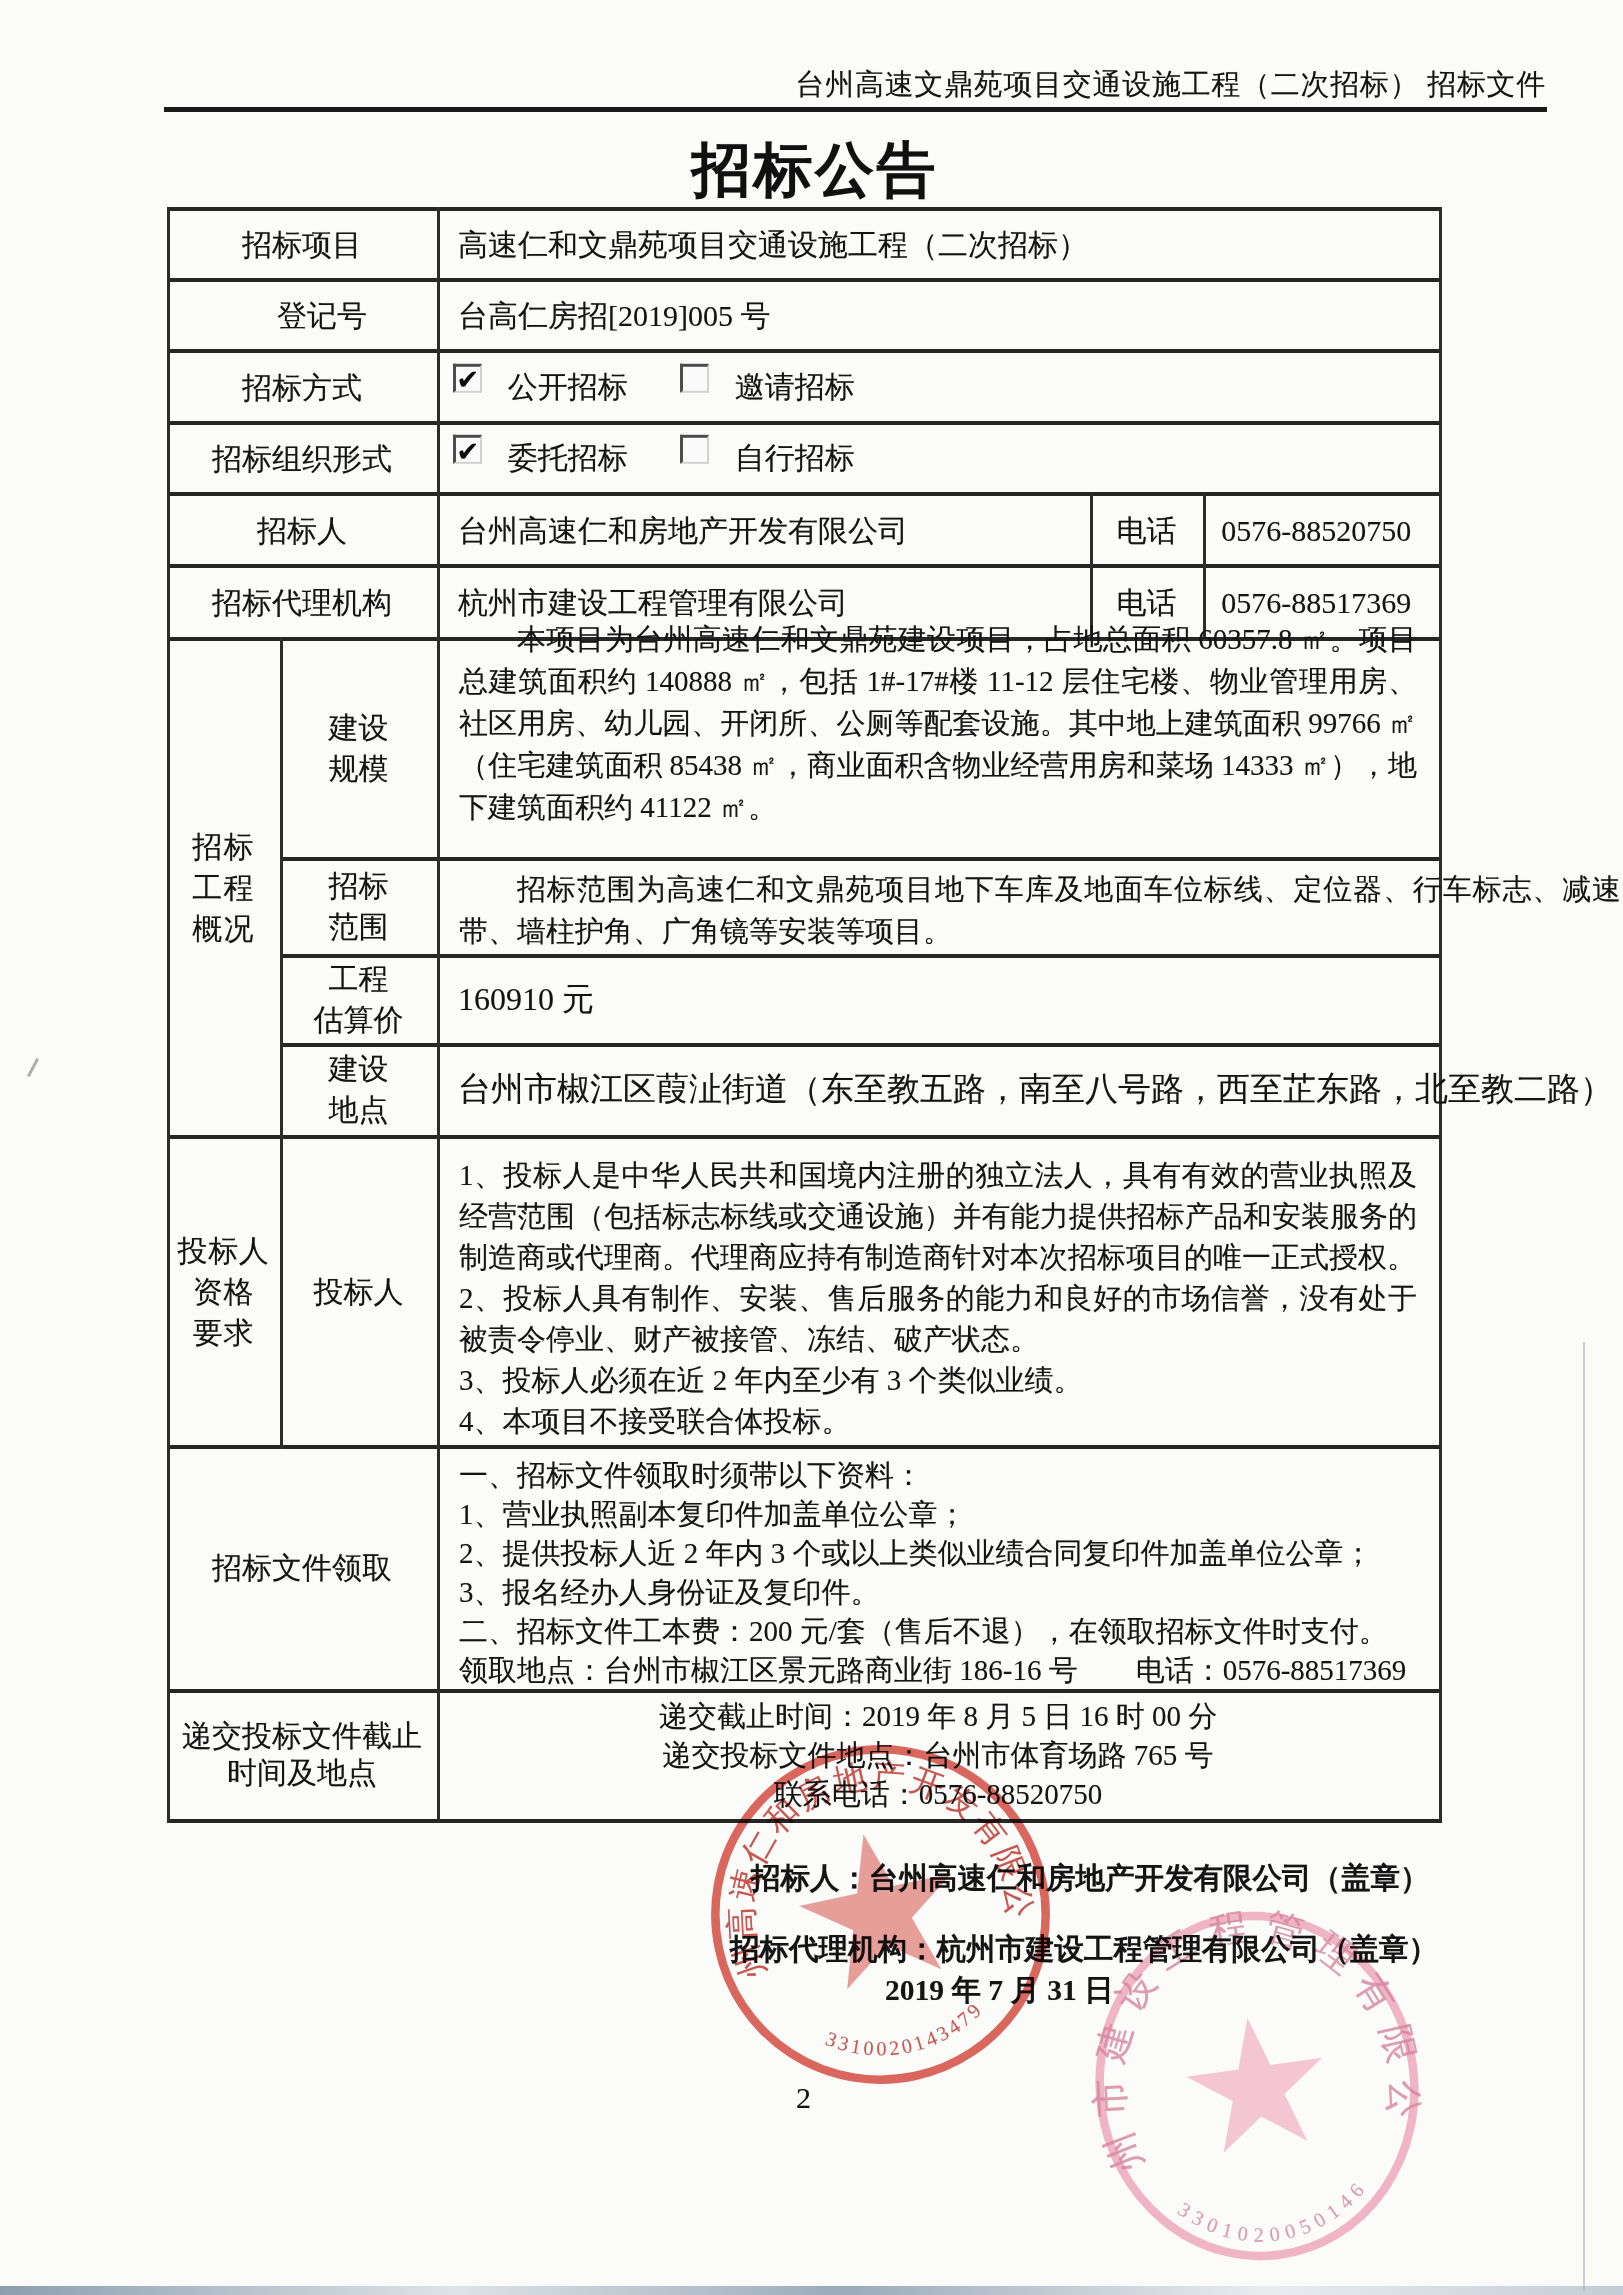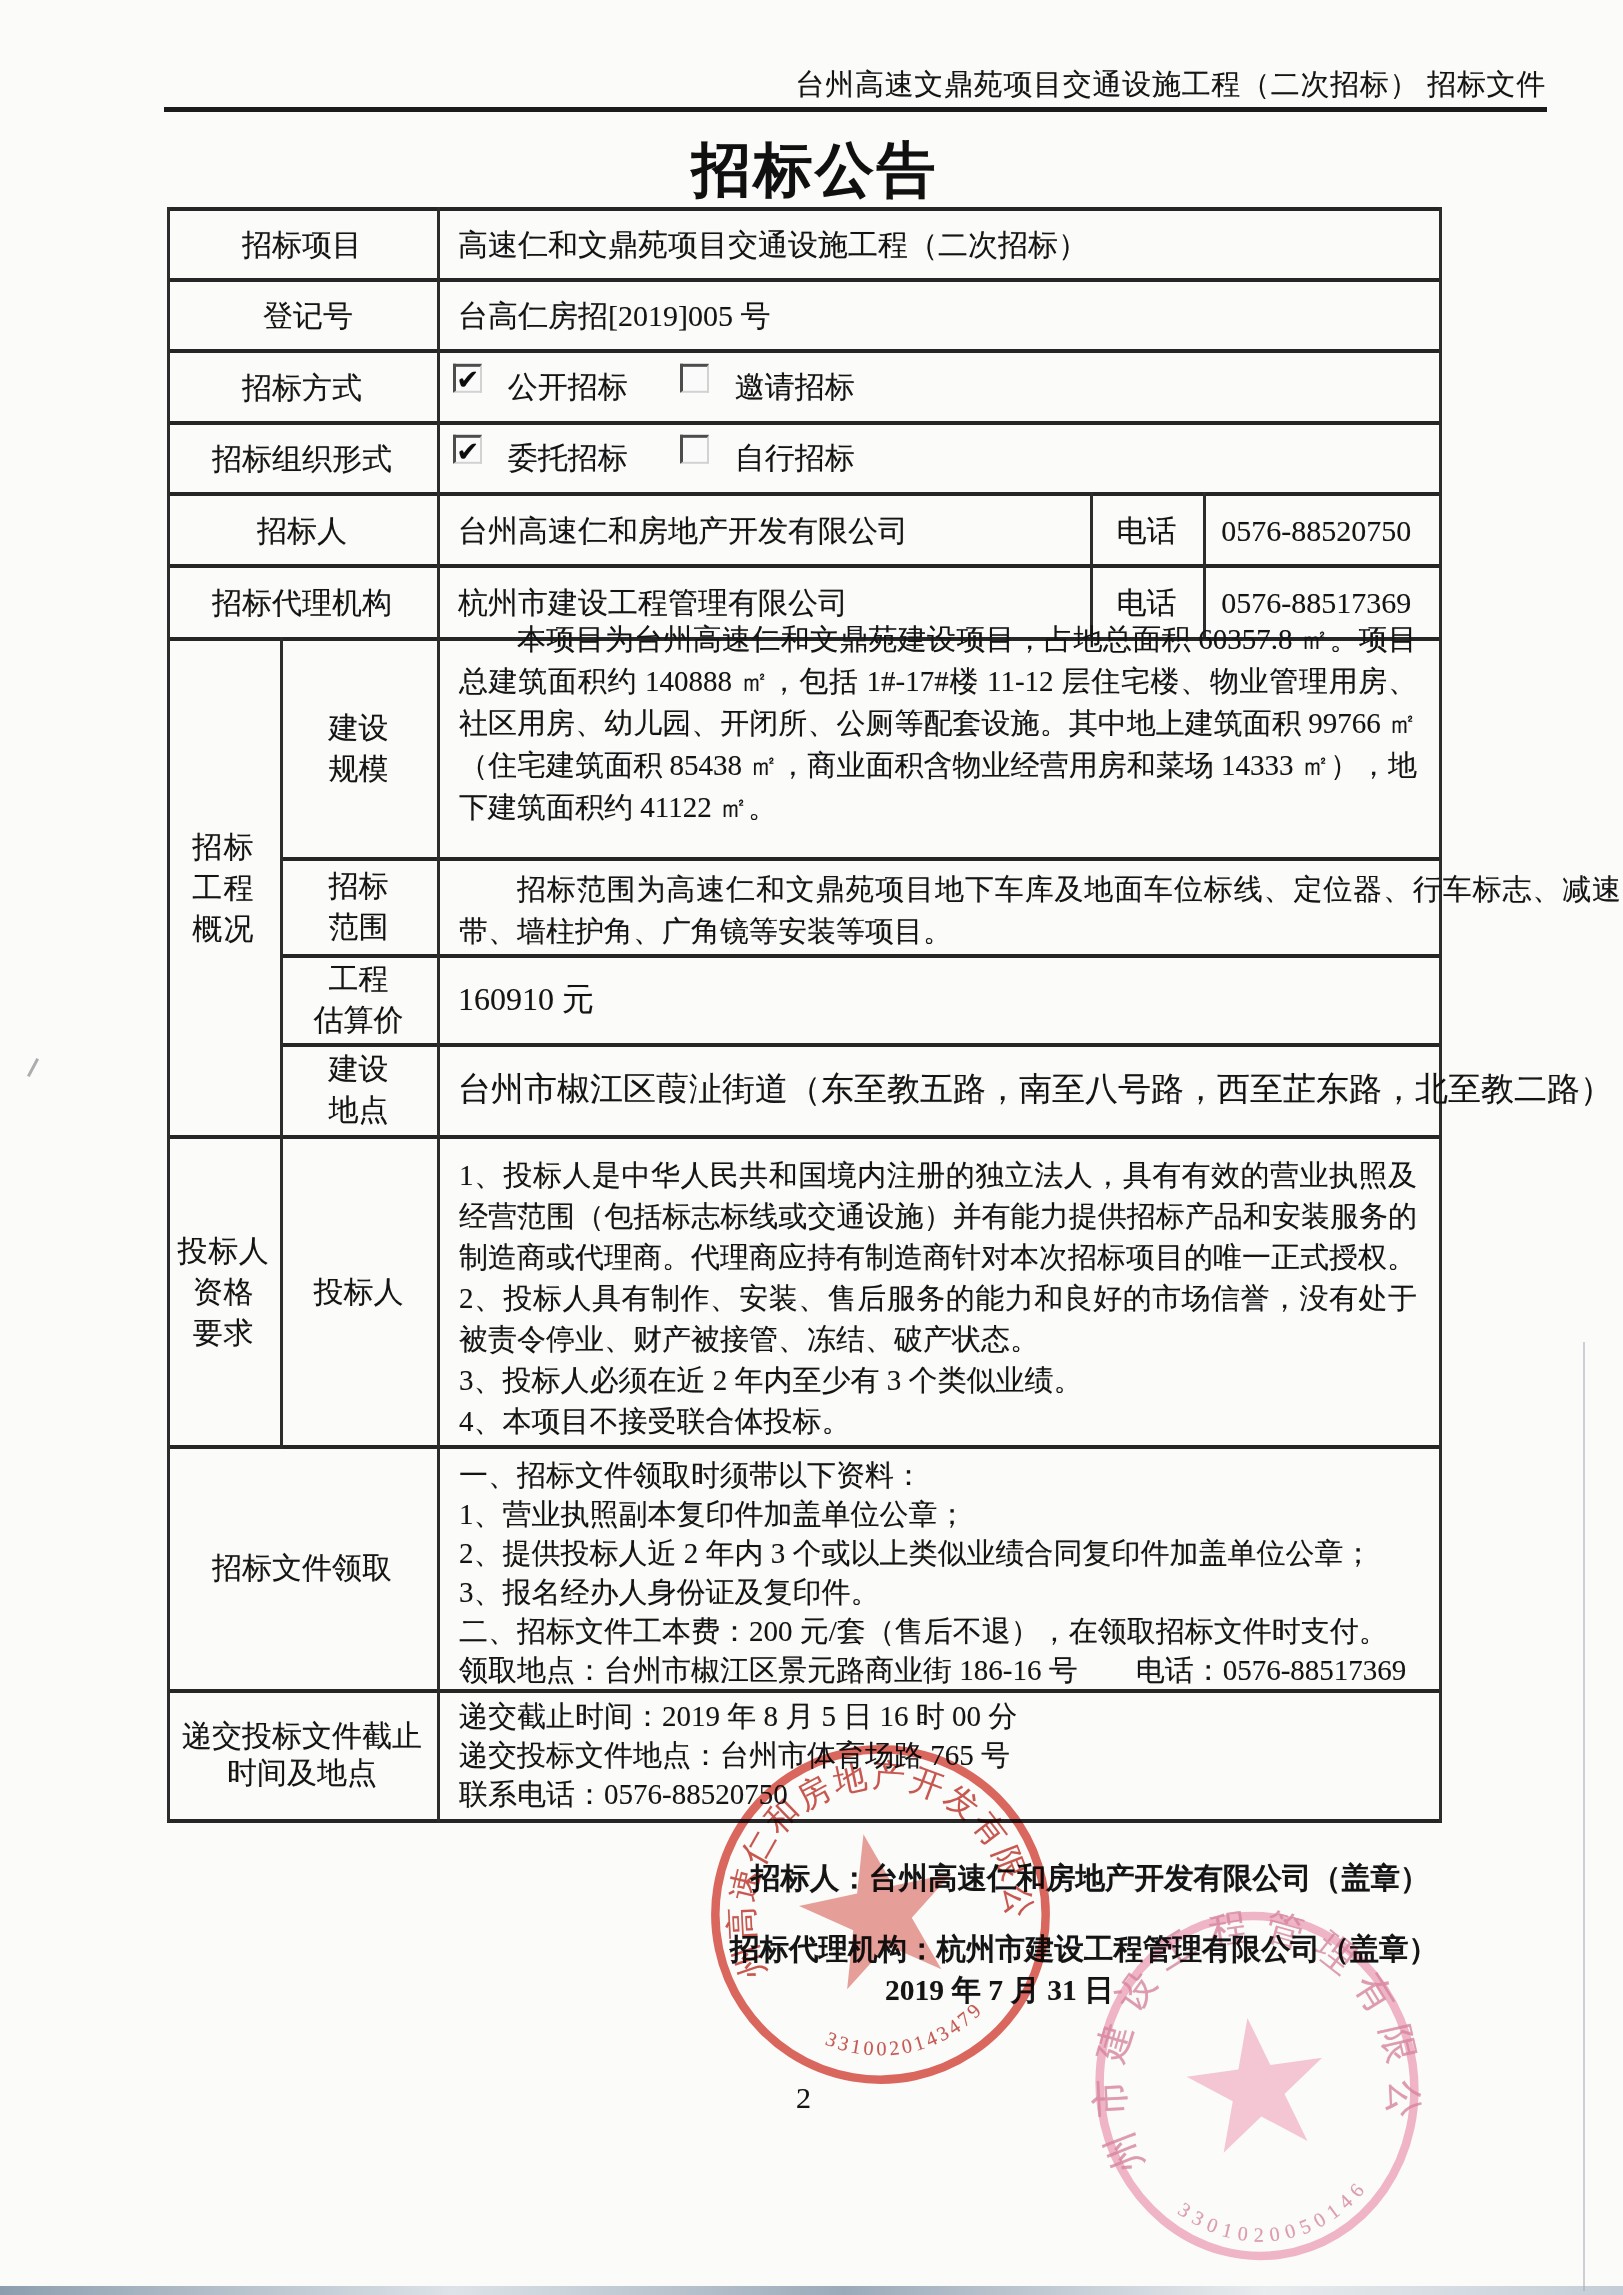--- a/index.html
+++ b/index.html
@@ -82,21 +82,21 @@
     <div class="vline" style="left:167px;top:207px;height:1615px"></div>
     <div class="vline" style="left:1439px;top:207px;height:1615px"></div>
     <div class="vline" style="left:437px;top:207px;height:1615px"></div>
     <div class="vline" style="left:280px;top:637px;height:812px"></div>
     <div class="vline" style="left:1090px;top:492px;height:149px"></div>
     <div class="vline" style="left:1203px;top:492px;height:149px"></div>
 
     <div class="cell" style="left:167px;top:209px;width:270px;height:71px">招标项目</div>
     <div class="cell lft" style="left:437px;top:209px;width:1002px;height:71px">高速仁和文鼎苑项目交通设施工程（二次招标）</div>
 
-    <div class="cell" style="left:152px;top:280px;width:312px;height:71px">登记号</div>
+    <div class="cell" style="left:166px;top:280px;width:312px;height:71px">登记号</div>
     <div class="cell lft" style="left:437px;top:280px;width:1002px;height:71px">台高仁房招[2019]005 号</div>
 
     <div class="cell" style="left:167px;top:351px;width:270px;height:72px">招标方式</div>
     <div class="optrow" style="left:437px;top:351px;width:1002px;height:72px">
       <span class="checkbox" style="margin-left:15.7px">
           <span class="check">✔</span>
         </span>
       <span style="margin-left:26px">公开招标</span>
       <span class="checkbox" style="margin-left:52px"></span>
       <span style="margin-left:26px">邀请招标</span>
@@ -172,21 +172,21 @@
       <p class="nowrap">2、提供投标人近 2 年内 3 个或以上类似业绩合同复印件加盖单位公章；</p>
       <p class="nowrap">3、报名经办人身份证及复印件。</p>
       <p class="nowrap">二、招标文件工本费：200 元/套（售后不退），在领取招标文件时支付。</p>
       <p class="nowrap">领取地点：台州市椒江区景元路商业街 186-16 号　　电话：0576-88517369</p>
     </div>
 
     <div class="cell col" style="left:167px;top:1689px;width:270px;height:130px;line-height:37px">
       <div>递交投标文件截止</div>
       <div>时间及地点</div>
     </div>
-    <div class="para" style="left:437px;top:1689px;width:1002px;height:134px;padding-top:7.9px;line-height:39px;text-align:left">
+    <div class="para" style="left:437px;top:1689px;width:1002px;height:134px;padding-top:7.9px;line-height:39px;text-align:center">
       <p class="nowrap">递交截止时间：2019 年 8 月 5 日 16 时 00 分</p>
       <p class="nowrap">递交投标文件地点：台州市体育场路 765 号</p>
       <p class="nowrap">联系电话：0576-88520750</p>
     </div>
   </div>
 
   <div class="footer-line" style="left:730px;top:1930px">招标代理机构：杭州市建设工程管理有限公司（盖章）</div>
   <div class="footer-line" style="left:751px;top:1859px">招标人：台州高速仁和房地产开发有限公司（盖章）</div>
   <div class="footer-line" style="left:885px;top:1971px">2019 年 7 月 31 日</div>
   <div class="pagenum">2</div>

